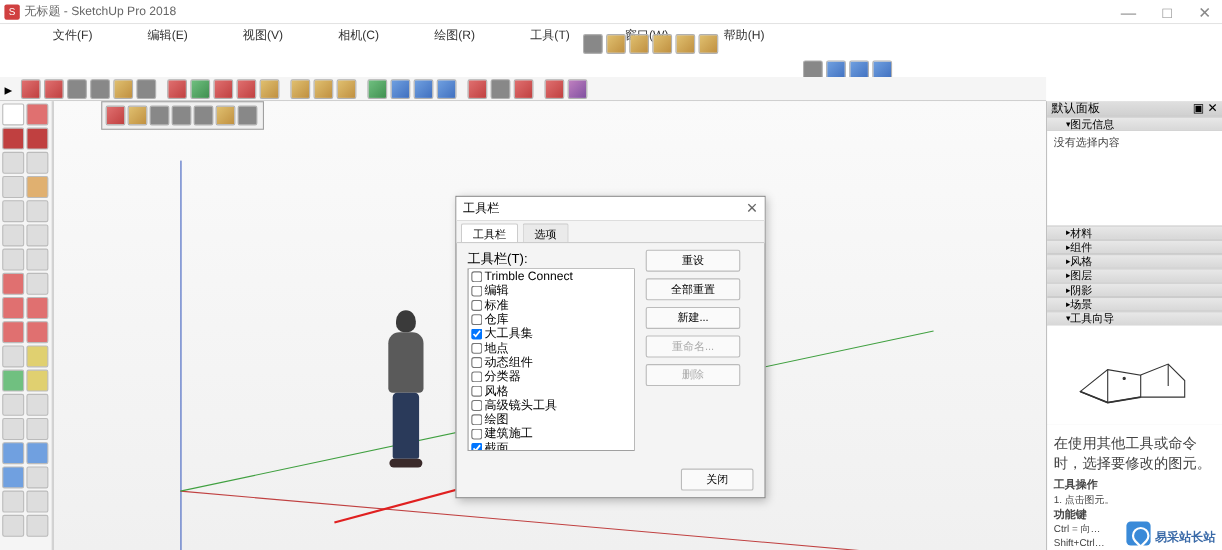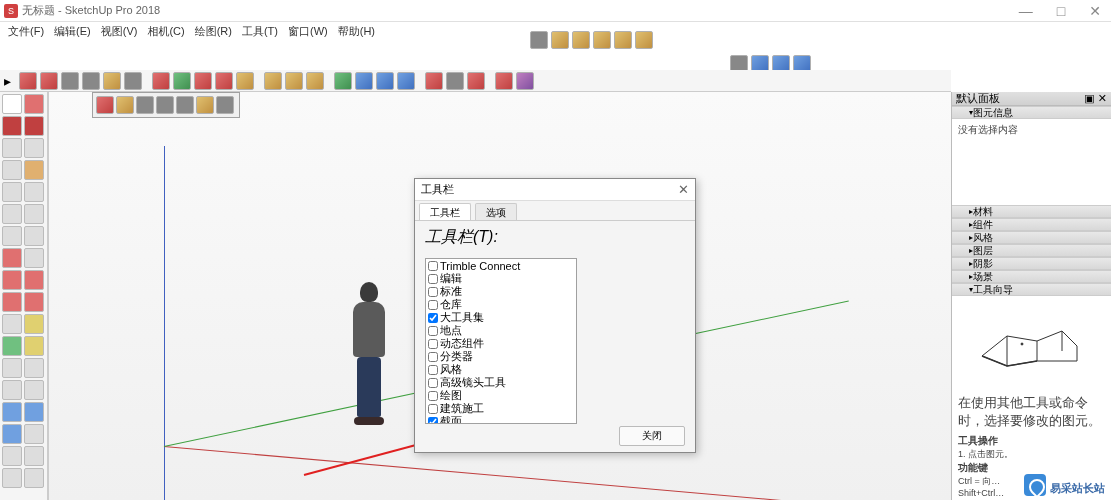--- a/index.html
+++ b/index.html
@@ -4,21 +4,21 @@
 <style>
 * { margin: 0; padding: 0; box-sizing: border-box; font-family: "Microsoft YaHei", Arial, sans-serif; font-size: 11px; }
 body { background: #fff; width: 1111px; height: 500px; overflow: hidden; position: relative; }
 
 .titlebar { height: 22px; background: #fff; border-bottom: 1px solid #e0e0e0; display: flex; align-items: center; padding: 0 4px; justify-content: space-between; }
 .titlebar-left { display: flex; align-items: center; gap: 4px; color: #666; }
 .titlebar-right { display: flex; gap: 12px; color: #888; }
 .win-btn { font-size: 14px; cursor: default; padding: 0 6px; }
 
 .menubar { height: 18px; background: #fff; display: flex; gap: 2px; padding: 0 4px; align-items: center; color: #333; }
-.menubar span { padding: 0 4px; }
+.menubar span { padding: 0 4px; margin-left: 40px; }
 .tb-icon { width: 18px; height: 18px; background: #d0d0d0; border: 1px solid #b0b0b0; border-radius: 2px; display:inline-block; }
 .tb-icon.c1 { background: linear-gradient(135deg,#e07070,#c04040); }
 .tb-icon.c2 { background: linear-gradient(135deg,#70a0e0,#4070c0); }
 .tb-icon.c3 { background: linear-gradient(135deg,#70c080,#409050); }
 .tb-icon.c4 { background: linear-gradient(135deg,#e0c070,#c09040); }
 .tb-icon.c5 { background: linear-gradient(135deg,#c080c0,#8050a0); }
 .tb-icon.c6 { background: #888; }
 
 .main-area { position: absolute; top: 62px; left: 48px; right: 160px; bottom: 0; background: linear-gradient(#fafafa,#f0f0f0); border-left: 1px solid #ccc; }
 .axis-x { position: absolute; left: 115px; top: 354px; width: 800px; height: 1px; background: #c04040; transform: rotate(5deg); transform-origin: left center; }
@@ -51,21 +51,21 @@
 .rp-sketch { height: 90px; display:flex; align-items:center; justify-content:center; background:#fff; }
 .rp-sketch svg { width: 120px; height: 70px; }
 
 .dialog { position: absolute; left: 414px; top: 178px; width: 282px; height: 275px; background: #f4f4f4; border: 1px solid #888; box-shadow: 2px 2px 8px rgba(0,0,0,0.25); }
 .dlg-title { height: 22px; background: #fff; display: flex; justify-content: space-between; align-items: center; padding: 0 6px; font-size: 11px; border-bottom: 1px solid #ddd; }
 .dlg-close { font-size: 13px; cursor: default; color: #666; }
 .dlg-tabs { height: 20px; display: flex; border-bottom: 1px solid #ccc; background:#f4f4f4; padding-top:2px;}
 .dlg-tab { padding: 2px 10px; border: 1px solid #ccc; border-bottom: none; background: #fff; font-size: 10px; margin-left: 4px; border-radius: 2px 2px 0 0; }
 .dlg-tab.inactive { background: #eaeaea; }
 .dlg-body { padding: 6px 10px; display: flex; gap: 10px; }
-.dlg-label { font-size: 16px; margin-bottom: 10px; font-style: italic; }
+.dlg-label { font-size: 12px; margin-bottom: 0; }
 .dlg-list { width: 152px; height: 166px; background: #fff; border: 1px solid #a0a0a0; overflow-y: auto; font-size: 10px; }
 .dlg-list-item { padding: 0 2px; height: 13px; display: flex; align-items: center; gap: 2px; }
 .dlg-list-item input[type=checkbox] { width: 10px; height: 10px; margin:0; }
 .dlg-buttons { display: flex; flex-direction: column; gap: 6px; width: 86px; }
 .dlg-btn { height: 20px; background: #fafafa; border: 1px solid #bbb; font-size: 10px; border-radius: 2px; }
 .dlg-btn.disabled { color: #aaa; }
 .dlg-footer { position: absolute; bottom: 6px; right: 10px; }
 .dlg-footer .dlg-btn { width: 66px; }
 
 .watermark { position: absolute; right: 6px; bottom: 4px; display:flex; align-items:flex-end; gap:4px; color:#3a6aa8; font-weight:bold; font-size:14px; }
@@ -307,20 +307,27 @@
           <div class="dlg-list-item">
             <input type="checkbox" style="">
             <span>建筑施工</span>
           </div>
           <div class="dlg-list-item">
             <input type="checkbox" checked="" style="">
             <span>截面</span>
           </div>
         </div>
     </div>
+    <div class="dlg-buttons">
+      <button class="dlg-btn">重设</button>
+      <button class="dlg-btn">全部重置</button>
+      <button class="dlg-btn">新建...</button>
+      <button class="dlg-btn disabled">重命名...</button>
+      <button class="dlg-btn disabled">删除</button>
+    </div>
   </div>
   <div class="dlg-footer">
     <button class="dlg-btn">关闭</button>
   </div>
 </div>
 
 <div class="watermark">
   <div class="wm-icon"></div>
   <span>易采站长站</span>
 </div>

